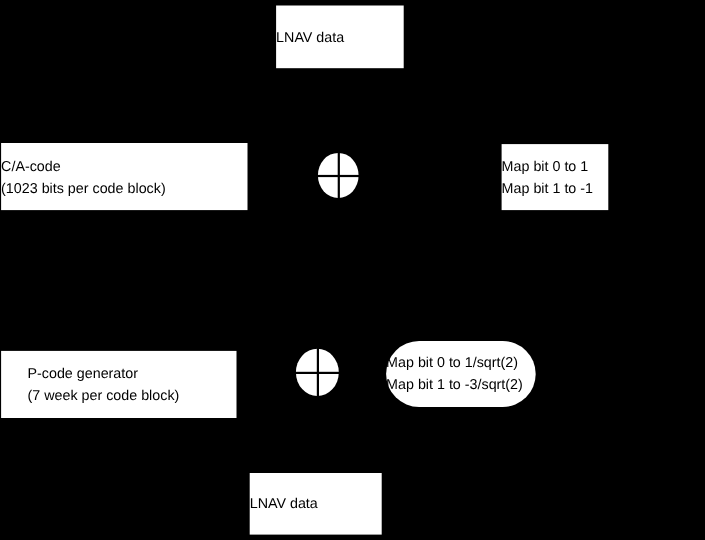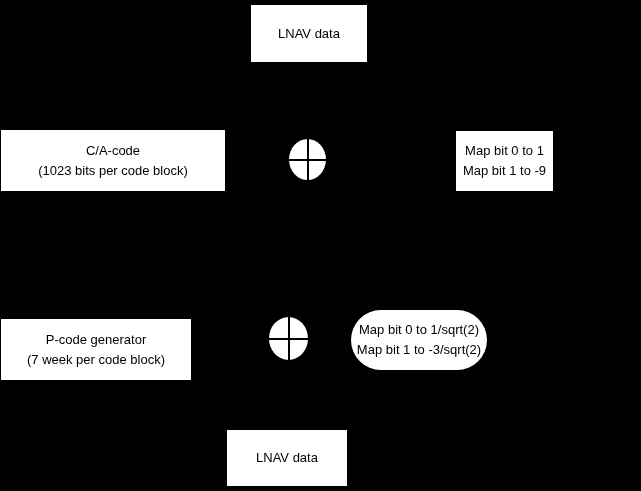--- a/index.html
+++ b/index.html
@@ -14,34 +14,34 @@
     background: #000000;
     overflow: hidden;
     font-family: "Liberation Sans", sans-serif;
   }
   .node {
     position: absolute;
     background: #ffffff;
     color: #000000;
     display: flex;
     flex-direction: column;
-    align-items: center;
+    align-items: flex-start;
     justify-content: center;
     text-align: center;
     font-size: 13px;
     line-height: 20px;
   }
   .node .line {
     white-space: nowrap;
   }
   
   .lnav-top    { left: 251px; top: 5px;   width: 116px; height: 57px; }
   .ca-code     { left: 1px;   top: 130px; width: 224px; height: 61px; }
   .map-rule-1  { left: 412px; top: 131px; width: 97px;  height: 60px; margin-left: 44px; }
-  .p-code      { left: 1px;   top: 319px; width: 190px; height: 61px; }
+  .p-code      { left: 1px;   top: 319px; width: 190px; height: 61px; padding-left: 24px; }
   .map-rule-2  { left: 351px; top: 310px; width: 136px; height: 60px; border-radius: 30px; }
   .lnav-bottom { left: 227px; top: 430px; width: 120px; height: 56px; }
 
   
   .mixer {
     position: absolute;
     background: #ffffff;
     border-radius: 50%;
   }
   .mixer-1 { left: 289px; top: 139px; width: 37px; height: 41px; }
@@ -79,21 +79,21 @@
     <div class="line">(1023 bits per code block)</div>
   </div>
 
   <div class="mixer mixer-1">
     <div class="vline"></div>
     <div class="hline"></div>
   </div>
 
   <div class="node map-rule-1">
     <div class="line">Map bit 0 to 1</div>
-    <div class="line">Map bit 1 to -9</div>
+    <div class="line">Map bit 1 to -1</div>
   </div>
 
   <div class="node p-code">
     <div class="line">P-code generator</div>
     <div class="line">(7 week per code block)</div>
   </div>
 
   <div class="mixer mixer-2">
     <div class="vline"></div>
     <div class="hline"></div>

